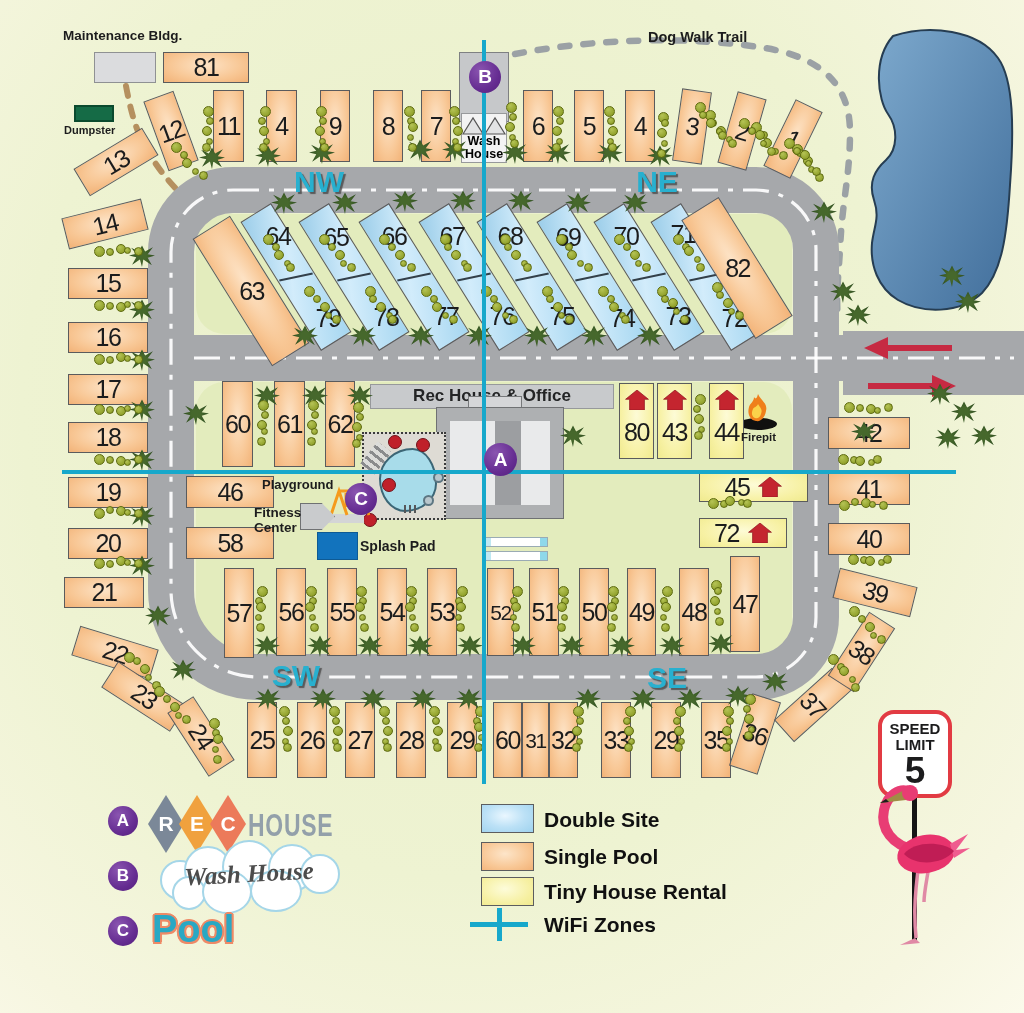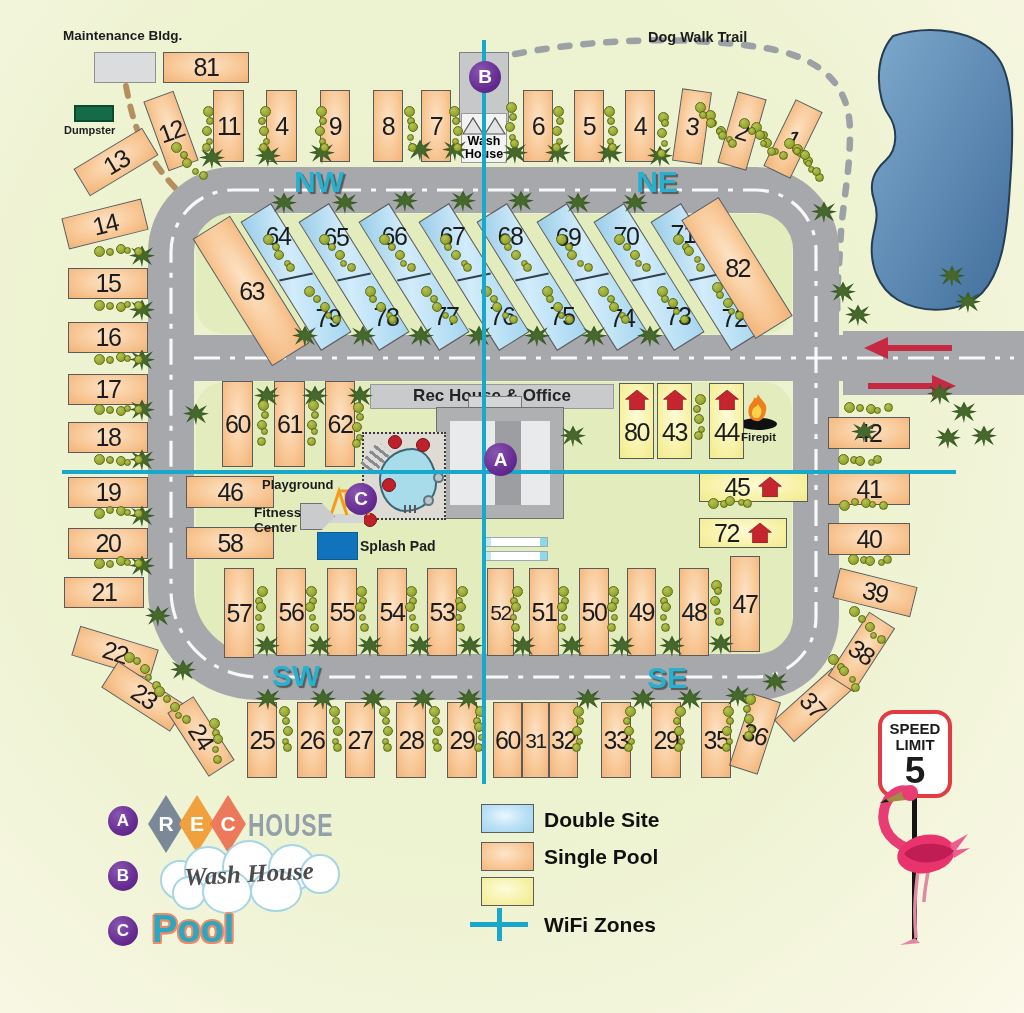--- a/index.html
+++ b/index.html
@@ -182,20 +182,21 @@
   </div>
   <div class="marker" style="left:108px;top:916px;width:30px;height:30px;font-size:17px;">C</div>
   <span style="position:absolute;left:152px;top:908px;z-index:6;font-size:38px;font-weight:bold;color:#29a8c4;
     text-shadow:2px 0 #ee8a67,-2px 0 #ee8a67,0 2px #ee8a67,0 -2px #ee8a67,1.5px 1.5px #ee8a67,-1.5px -1.5px #ee8a67,1.5px -1.5px #ee8a67,-1.5px 1.5px #ee8a67;">Pool</span>
 
   <div class="swatch sw-double" style="left:481px;top:804px;"></div>
   <div class="legend-label" style="left:544px;top:808px;">Double Site</div>
   <div class="swatch sw-single" style="left:481px;top:842px;"></div>
   <div class="legend-label" style="left:544px;top:845px;">Single Pool</div>
   <div class="swatch sw-tiny" style="left:481px;top:877px;"></div>
+  <div class="legend-label" style="left:544px;top:880px;">Tiny House Rental</div>
   <div class="teal" style="left:470px;top:922px;width:58px;height:5px;z-index:6;"></div>
   <div class="teal" style="left:497px;top:908px;width:5px;height:33px;z-index:6;"></div>
   <div class="legend-label" style="left:544px;top:913px;">WiFi Zones</div>
 
   <div class="bld" style="left:912px;top:796px;width:5px;height:146px;background:#151515;z-index:5;"></div>
   <div class="bld" style="left:878px;top:710px;width:74px;height:88px;background:#fff;border:4px solid #e23b43;border-radius:16px;z-index:6;text-align:center;">
     <div class="lbl" style="position:static;font-size:15px;margin-top:7px;">SPEED</div>
     <div class="lbl" style="position:static;font-size:15px;">LIMIT</div>
     <div class="lbl" style="position:static;font-size:37px;line-height:.95;">5</div>
   </div>

